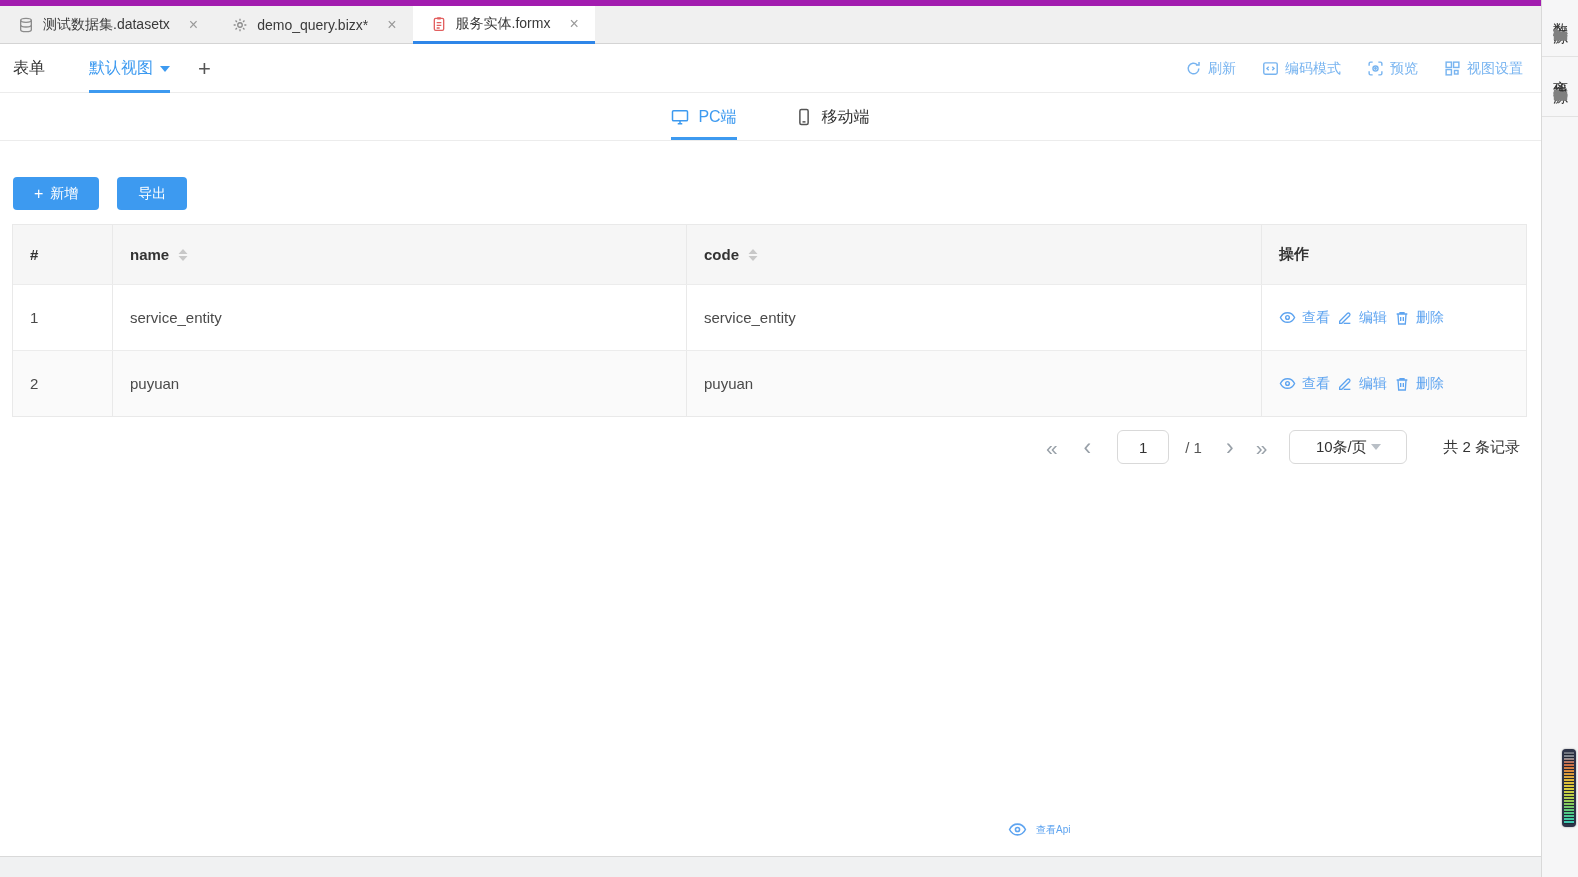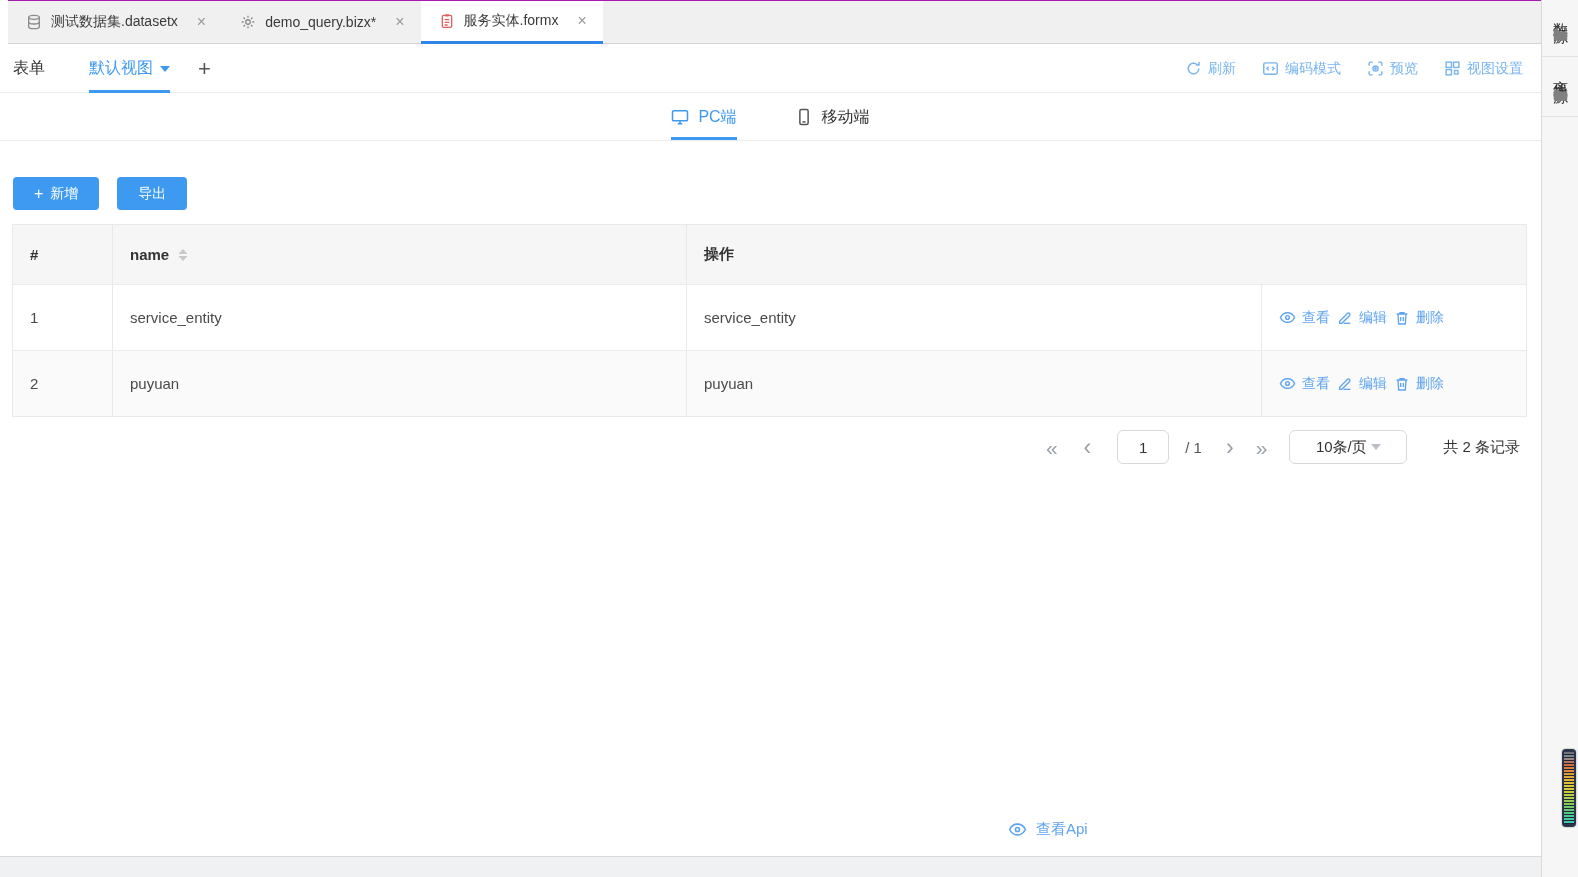--- a/index.html
+++ b/index.html
@@ -1,22 +1,22 @@
 <!DOCTYPE html>
 <html><head>
 <meta charset="utf-8">
 <style>
   * { margin:0; padding:0; box-sizing:border-box; }
   html,body { width:1578px; height:877px; overflow:hidden; }
   body { font-family:"Liberation Sans","DejaVu Sans",sans-serif; background:#fff; color:#333; }
   .screen { position:relative; width:1578px; height:877px; background:#fff; }
 
   
-  .tabbar { position:absolute; left:8px; top:0; width:1541px; height:44px;
-    background:#f0f0f0; border-top:1px solid #a21caf; border-bottom:1px solid #d4d4d4;
+  .tabbar { position:absolute; left:0; top:0; width:1541px; height:44px;
+    background:#f0f0f0; border-top:6px solid #a21caf; border-bottom:1px solid #d4d4d4;
     display:flex; align-items:stretch; }
   .doc-tab { display:flex; align-items:center; gap:9px; padding:0 16px 0 18px;
     font-size:14px; color:#3a3a3a; cursor:pointer; }
   .doc-tab .close { color:#9a9a9a; font-size:16px; margin-left:10px; }
   .doc-tab.active { background:#fff; border-bottom:3px solid #2f86e8; margin-bottom:-1px; }
   .icon16 { width:16px; height:16px; flex:0 0 auto; }
 
   
   .form-toolbar { position:absolute; left:0; top:45px; width:1541px; height:48px;
     background:#fff; border-bottom:1px solid #ececec; display:flex; align-items:center;
@@ -70,21 +70,21 @@
     font-size:15px; color:#333; margin:0 0 0 26px; font-family:inherit; outline:none; }
   .pg-total-pages { font-size:15px; color:#555; margin:0 24px 0 16px; }
   .pg-size { height:34px; min-width:118px; border:1px solid #d9d9d9; border-radius:6px; margin:0 14px 0 22px;
     display:flex; align-items:center; justify-content:center; gap:4px; font-size:15px; color:#333; cursor:pointer; background:#fff; }
   .pg-size .caret-down { border-top-color:#b9bfc6; border-left-width:5px; border-right-width:5px; }
   .pg-total { font-size:15px; color:#333; margin-left:22px; white-space:nowrap; }
   .gap26 { margin-left:26px; } .gap22 { margin-left:22px; }
 
   
   .api-link { position:absolute; left:1008px; top:678px; display:flex; align-items:center; gap:9px;
-    color:#5ea4f0; font-size:15px; cursor:pointer; }
+    color:#5ea4f0; font-size:10px; cursor:pointer; }
 
   
   .bottom-strip { position:absolute; left:0; bottom:0; width:1541px; height:21px;
     background:#f0f1f2; border-top:1px solid #d9d9d9; }
 
   
   .sidebar { position:absolute; right:0; top:0; width:37px; height:877px;
     background:#f6f6f7; border-left:1px solid #d9d9d9; }
   .side-item { display:flex; flex-direction:column; align-items:center; padding:11px 0 12px;
     border-bottom:1px solid #e2e2e2; cursor:pointer; }
@@ -235,20 +235,31 @@
           <span class="sorter">
             <svg viewBox="0 0 10 5" width="10" height="5">
                 <path d="M5 0l4.5 5H.5z" fill="#c8c8c8"></path>
               </svg>
             <svg viewBox="0 0 10 5" width="10" height="5">
                 <path d="M5 5L.5 0h9z" fill="#c8c8c8"></path>
               </svg>
           </span>
         </div>
         <div class="cell">
+          <span>code</span>
+          <span class="sorter">
+            <svg viewBox="0 0 10 5" width="10" height="5">
+                <path d="M5 0l4.5 5H.5z" fill="#c8c8c8"></path>
+              </svg>
+            <svg viewBox="0 0 10 5" width="10" height="5">
+                <path d="M5 5L.5 0h9z" fill="#c8c8c8"></path>
+              </svg>
+          </span>
+        </div>
+        <div class="cell">
           <span>操作</span>
         </div>
       </div>
 
       <div class="t-row">
         <div class="cell">1</div>
         <div class="cell">service_entity</div>
         <div class="cell">service_entity</div>
         <div class="cell actions-cell">
           <span class="row-action">

